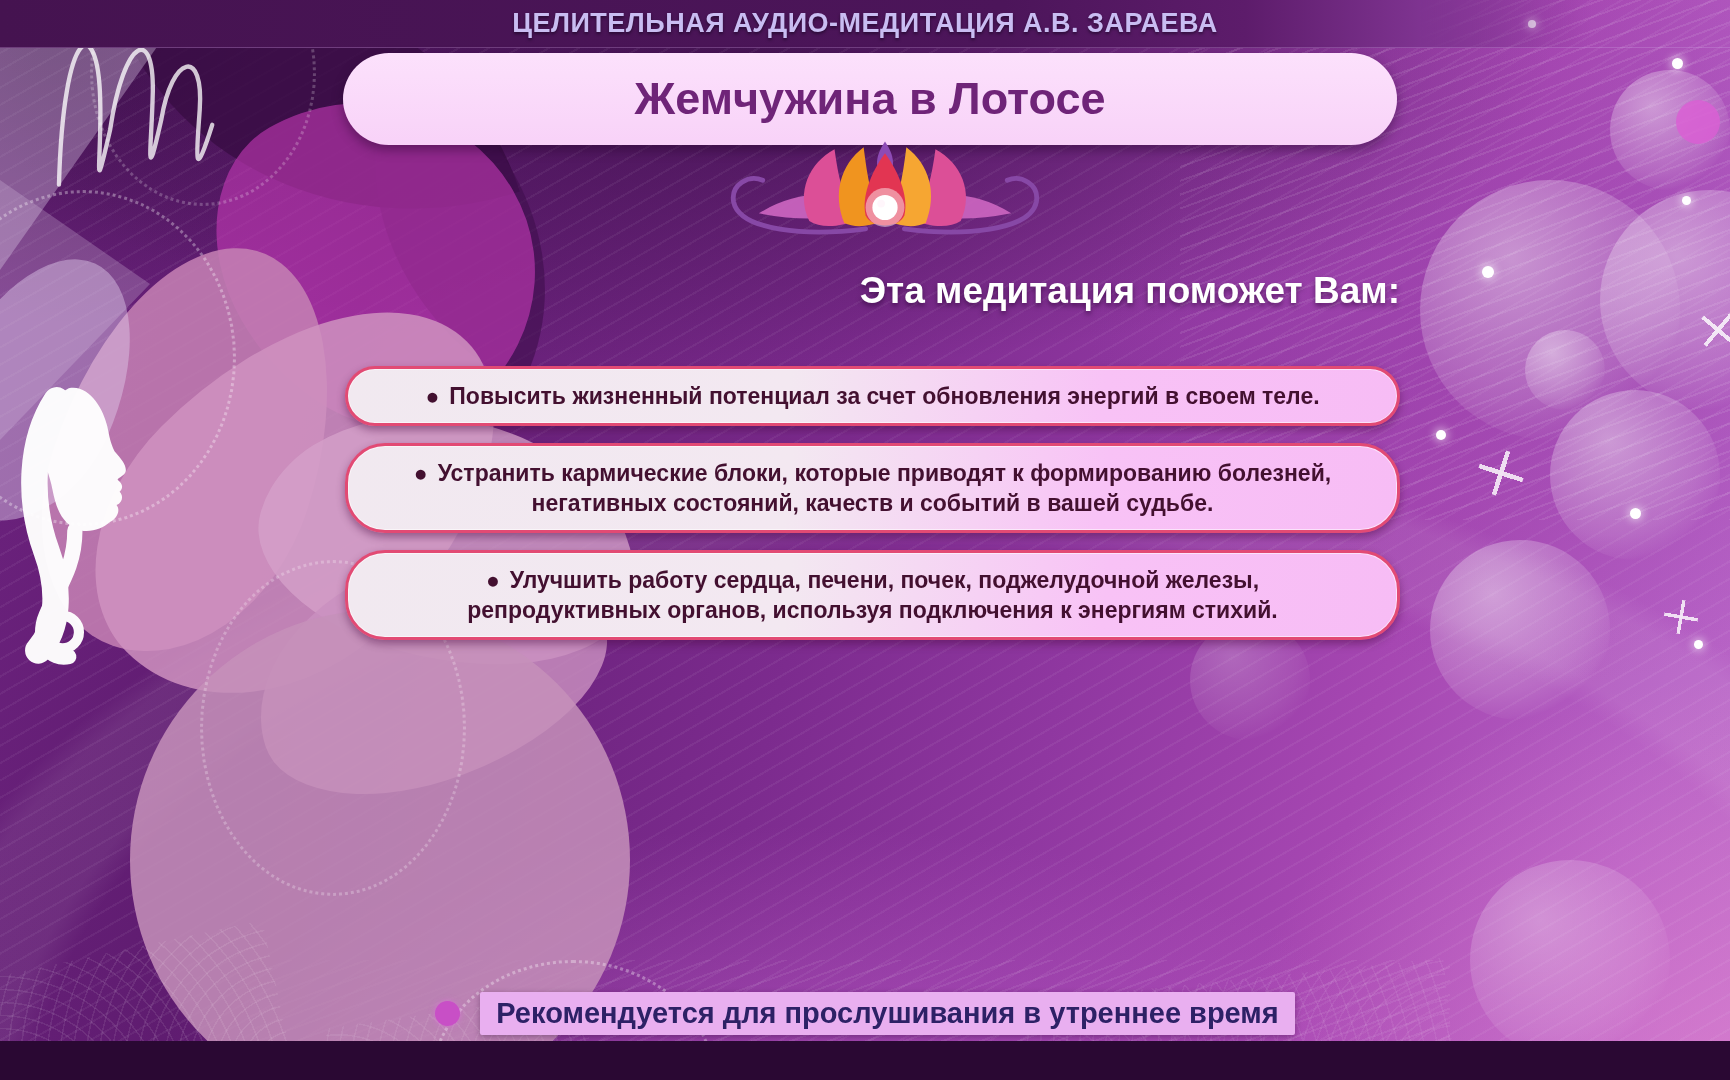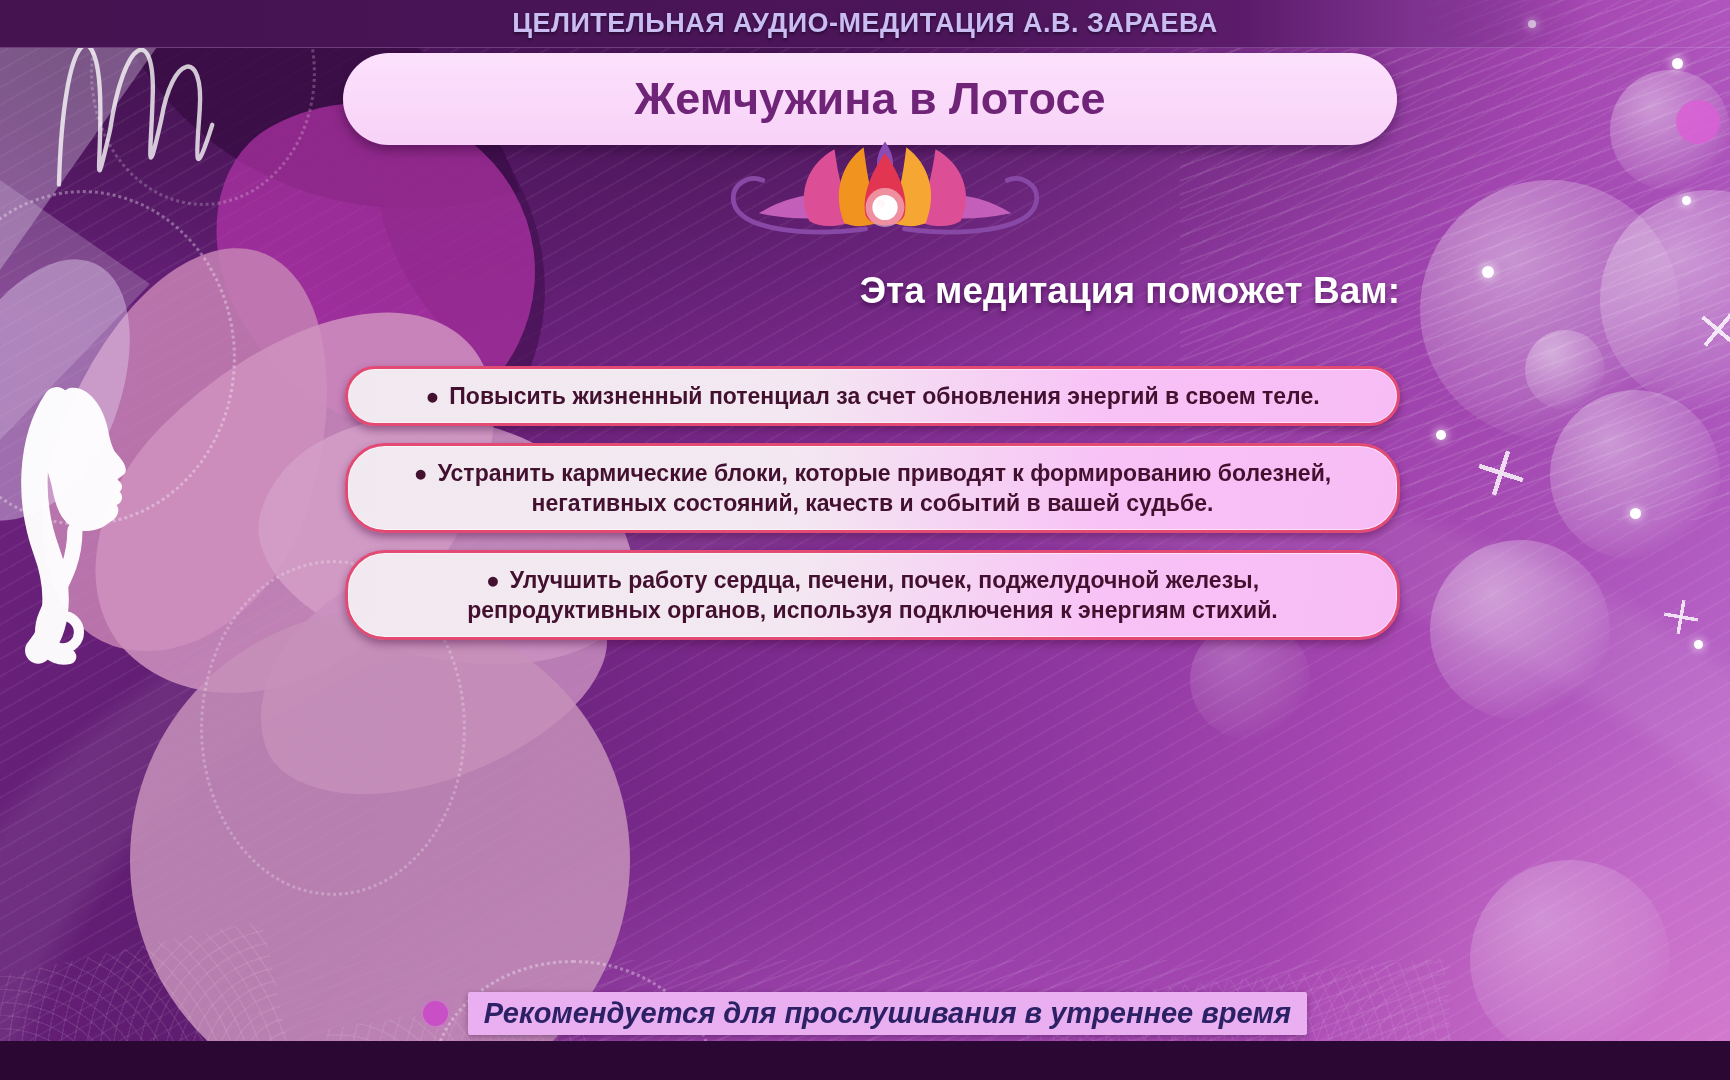--- a/index.html
+++ b/index.html
@@ -54,21 +54,21 @@
     color:#ffffff;font-size:37px;font-weight:bold;
     text-shadow:0 3px 5px rgba(40,0,50,.55);}
   .benefits{left:345px;top:366px;width:1055px;display:flex;flex-direction:column;gap:17px;}
   .card{box-sizing:border-box;border:3px solid #e24a74;border-radius:40px;
     background:linear-gradient(97deg,#f1e9f0 0%,#f3e8f1 42%,#f8c2f6 72%,#f7bcf5 100%);
     box-shadow:0 4px 9px rgba(70,8,62,.45), inset 0 0 0 1px rgba(255,255,255,.55);
     padding:12px 55px;display:flex;align-items:center;justify-content:center;}
   .card p{margin:0;max-width:940px;text-align:center;
     color:#431030;font-size:23px;font-weight:bold;line-height:30px;}
   .card .blt{margin-right:10px;}
-  .footnote{left:0;top:992px;width:1730px;display:flex;align-items:center;justify-content:center;gap:20px;font-style:italic;}
+  .footnote{left:0;top:992px;width:1730px;display:flex;align-items:center;justify-content:center;gap:20px;}
   .note-dot{width:25px;height:25px;border-radius:50%;background:#c84fc6;box-shadow:0 0 6px rgba(220,110,220,.7);}
   .hl{background:#e9aff0;color:#2d2166;font-size:29px;font-weight:bold;
     padding:5px 16px;border-radius:2px;box-shadow:0 2px 6px rgba(40,5,50,.35);}
   svg{display:block;}
 </style>
 </head>
 <body>
 
 <div class="canvas">
 

